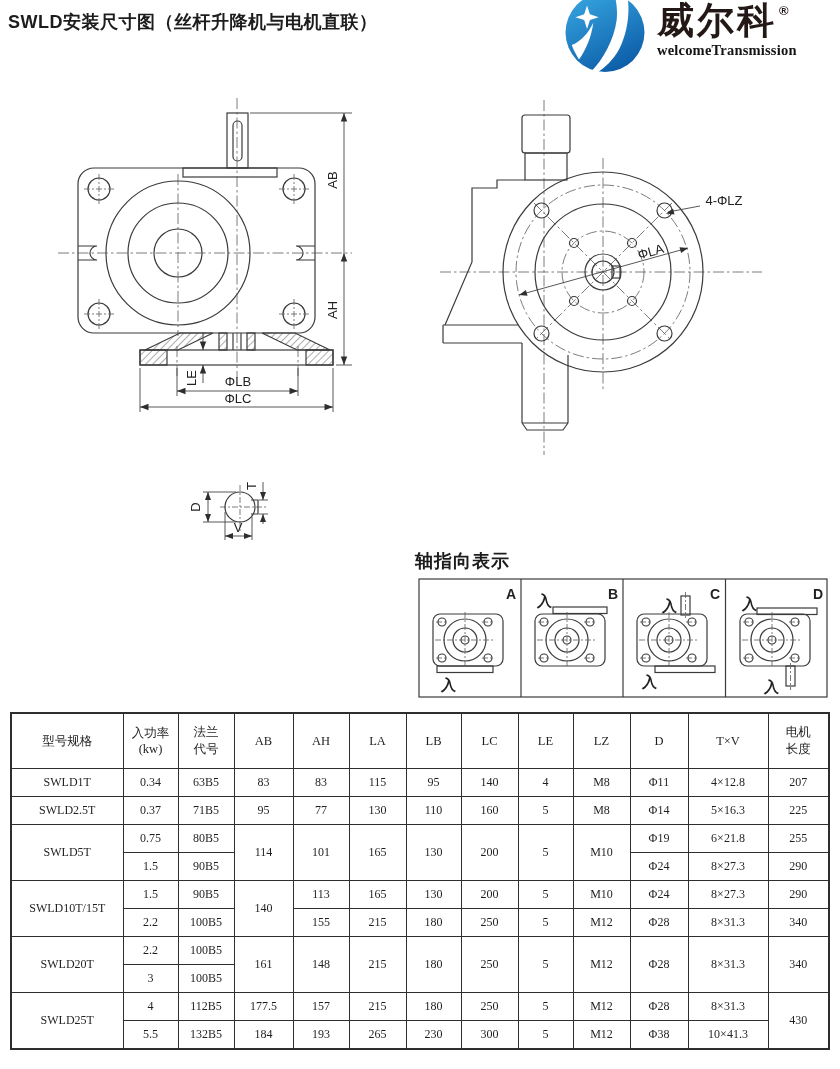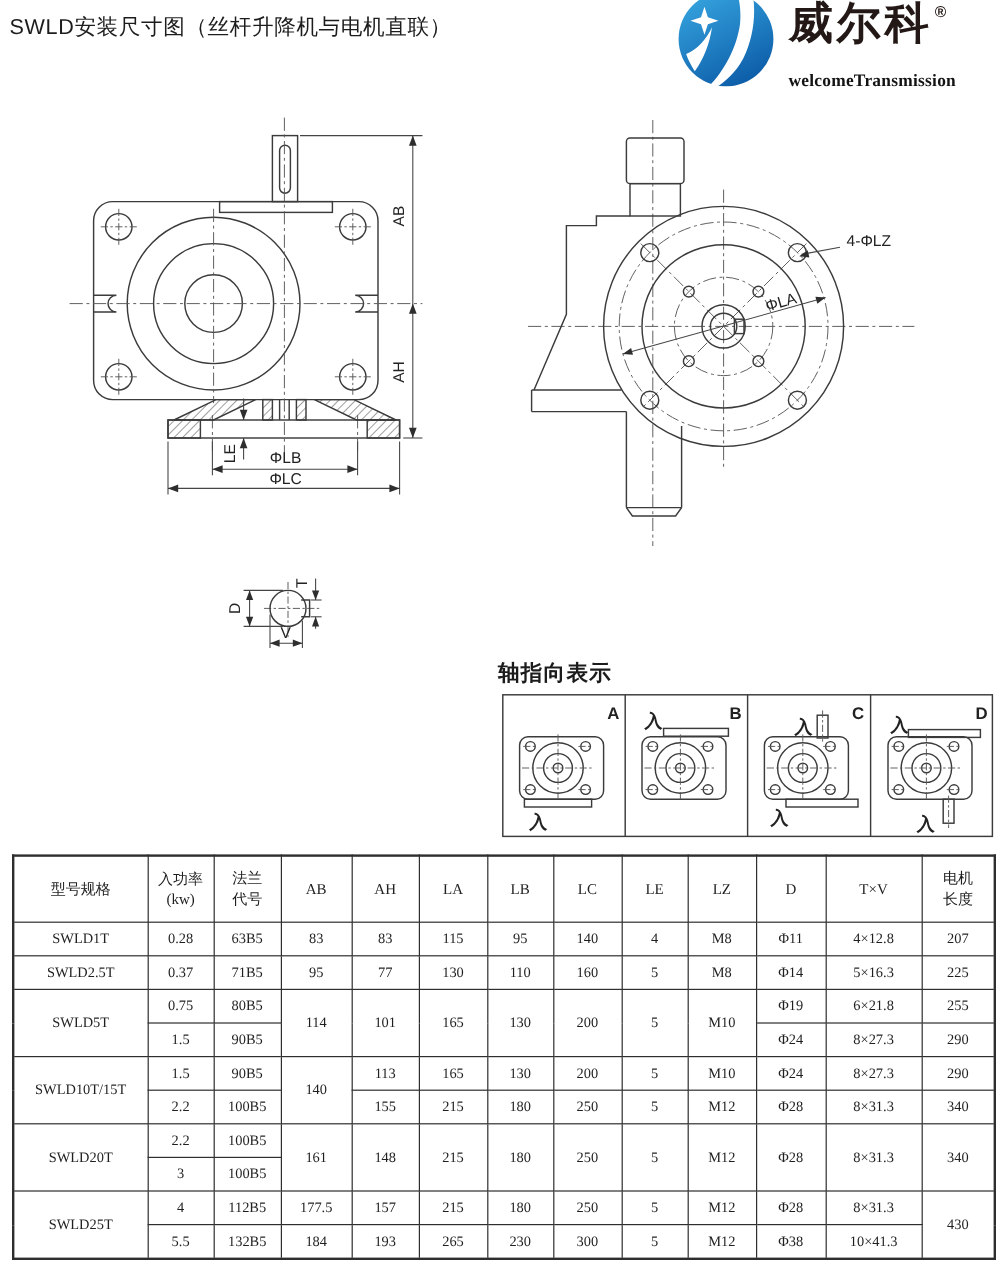--- a/index.html
+++ b/index.html
@@ -1,26 +1,26 @@
 <!DOCTYPE html>
 <html><head>
 <meta charset="utf-8">
 <style>
   html,body{margin:0;padding:0;background:#e8e8e8;}
   .page{position:relative;width:840px;height:1069px;background:#ffffff;overflow:hidden;
         font-family:"Liberation Sans","DejaVu Sans",sans-serif;color:#1c1c1c;}
-  .title{position:absolute;left:8px;top:10px;font-size:18px;font-weight:normal;letter-spacing:.5px;}
+  .title{position:absolute;left:8px;top:10px;font-size:18px;font-weight:bold;letter-spacing:.5px;}
   
   .logo{position:absolute;left:560px;top:-7px;display:flex;align-items:flex-start;}
   .logo-text{margin-left:7px;margin-top:12px;}
   .brand-line{white-space:nowrap;line-height:1;}
   .brand{font-size:37px;font-weight:bold;color:#231815;letter-spacing:3px;font-family:Liberation Mono, monospace;}
   .reg{font-size:13px;color:#231815;position:relative;top:-18px;left:2px;font-weight:bold;}
   .subtitle{font-family:"Liberation Serif","DejaVu Serif",serif;font-size:14.5px;color:#131313;
-            margin-top:18px;letter-spacing:.2px;font-weight:bold;}
+            margin-top:0;letter-spacing:.2px;font-weight:bold;}
   
   svg.fig{position:absolute;overflow:visible;}
   svg text{font-family:"Liberation Sans","DejaVu Sans",sans-serif;}
   .obj{fill:none;stroke:#3b3b3b;stroke-width:1.2;}
   .cl{fill:none;stroke:#5a5a5a;stroke-width:.8;stroke-dasharray:11 3 2.5 3;}
   .clS{fill:none;stroke:#5a5a5a;stroke-width:.8;stroke-dasharray:6 2 2 2;}
   .dim{fill:none;stroke:#454545;stroke-width:.9;}
   .arw{fill:#2e2e2e;stroke:none;}
   .dimlab{fill:#222;stroke:none;font-size:13px;}
   .plab{fill:#222;stroke:none;font-size:14px;font-weight:bold;}
@@ -363,21 +363,21 @@
         <th>LC</th>
         <th>LE</th>
         <th>LZ</th>
         <th>D</th>
         <th>T×V</th>
         <th>电机
 长度</th>
       </tr>
       <tr>
         <td>SWLD1T</td>
-        <td>0.28</td>
+        <td>0.34</td>
         <td>63B5</td>
         <td>83</td>
         <td>83</td>
         <td>115</td>
         <td>95</td>
         <td>140</td>
         <td>4</td>
         <td>M8</td>
         <td>Φ11</td>
         <td>4×12.8</td>

